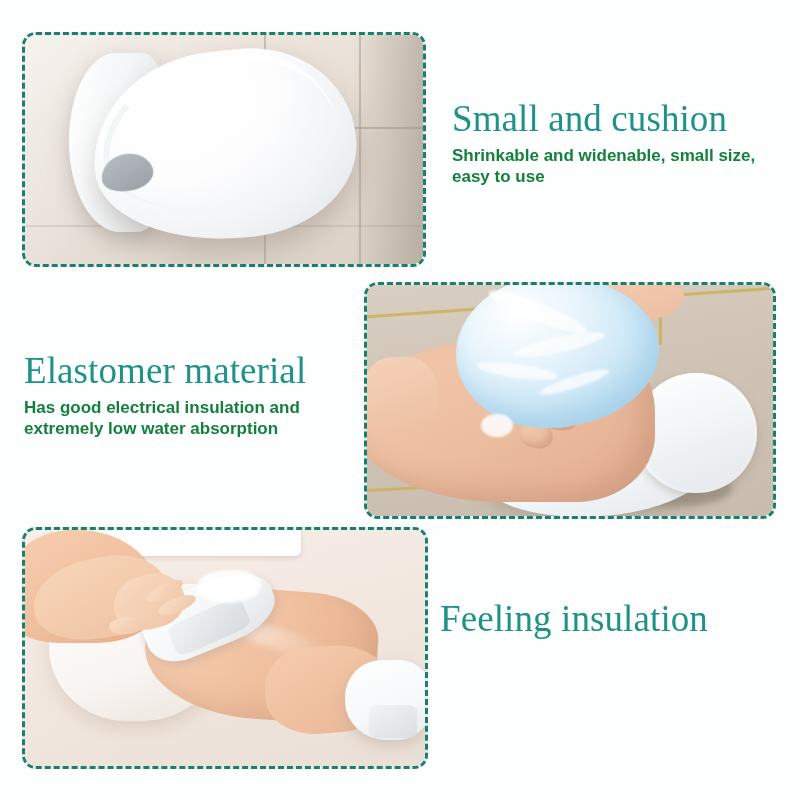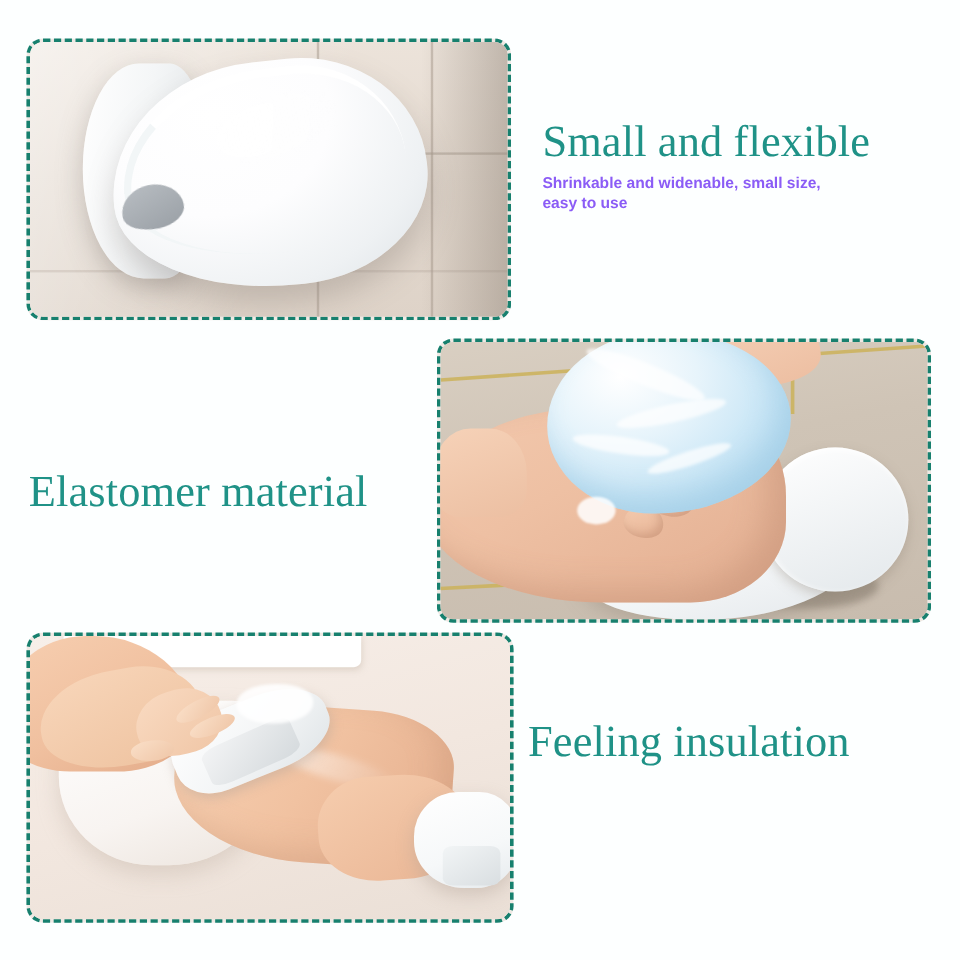--- a/index.html
+++ b/index.html
@@ -341,30 +341,30 @@
     color: #1f9287;
     font-size: 37px;
     line-height: 1.02;
     letter-spacing: .1px;
     white-space: nowrap;
     margin: 0 0 7px 0;
     font-weight: 400;
   }
   .feature-desc {
     font-family: "Liberation Sans", sans-serif;
-    color: #8b5cf6;
-    font-size: 13px;
+    color: #15803d;
+    font-size: 17px;
     line-height: 1.26;
     font-weight: 600;
     margin: 0;
     white-space: pre-line;
   }
 
   #text-1 { left: 452px; top: 100px; }
-  #text-2 { left: 24px;  top: 352px; margin-top: 40px; }
+  #text-2 { left: 24px;  top: 352px; }
   #text-3 { left: 440px; top: 600px; }
 </style>
 </head>
 <body>
 
 <div id="poster">
 
   <div class="photo-panel" id="panel-1">
     <div class="photo-inner">
       <div class="tilewall"></div>
@@ -376,21 +376,21 @@
       <div class="pedal-base"></div>
       <div class="pedal-body">
         <div class="pedal-gloss"></div>
       </div>
       <div class="pedal-lip"></div>
       <div class="pedal-hollow"></div>
     </div>
   </div>
 
   <div class="text-block" id="text-1">
-    <h2 class="feature-title">Small and flexible</h2>
+    <h2 class="feature-title">Small and cushion</h2>
     <p class="feature-desc">Shrinkable and widenable, small size,
 easy to use</p>
   </div>
 
   <div class="photo-panel" id="panel-2">
     <div class="photo-inner">
       <div class="tilefloor"></div>
       <div class="tile-speck"></div>
       <div class="grout gr-1"></div>
       <div class="grout gr-2"></div>
@@ -410,20 +410,22 @@
         <div class="loofah-fold lf-2"></div>
         <div class="loofah-fold lf-3"></div>
         <div class="loofah-fold lf-4"></div>
       </div>
       <div class="suds"></div>
     </div>
   </div>
 
   <div class="text-block" id="text-2">
     <h2 class="feature-title">Elastomer material</h2>
+    <p class="feature-desc">Has good electrical insulation and
+extremely low water absorption</p>
   </div>
 
   <div class="photo-panel" id="panel-3">
     <div class="photo-inner">
       <div class="bathroom"></div>
       <div class="wall-panel"></div>
       <div class="tub"></div>
       <div class="thigh"></div>
       <div class="leg">
         <div class="shin-light"></div>

